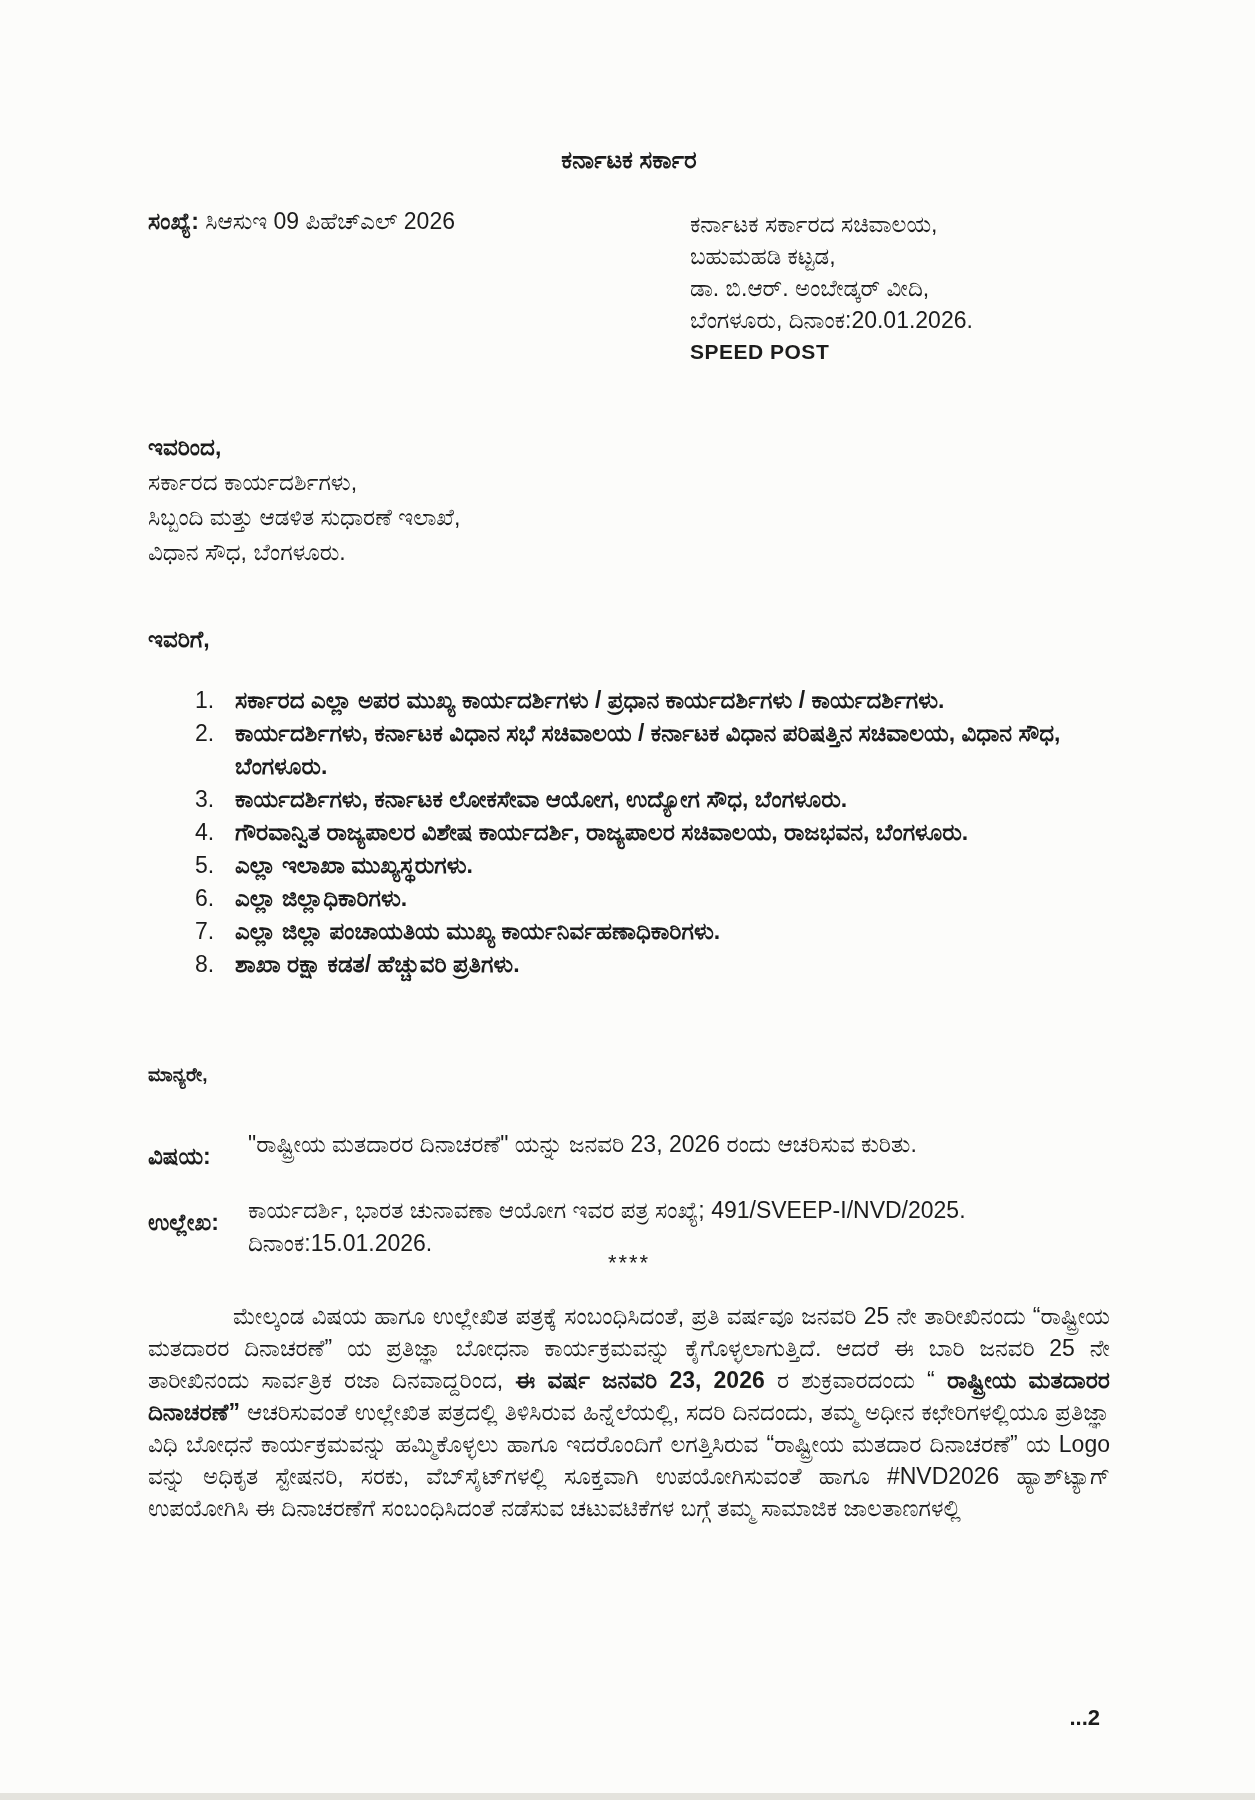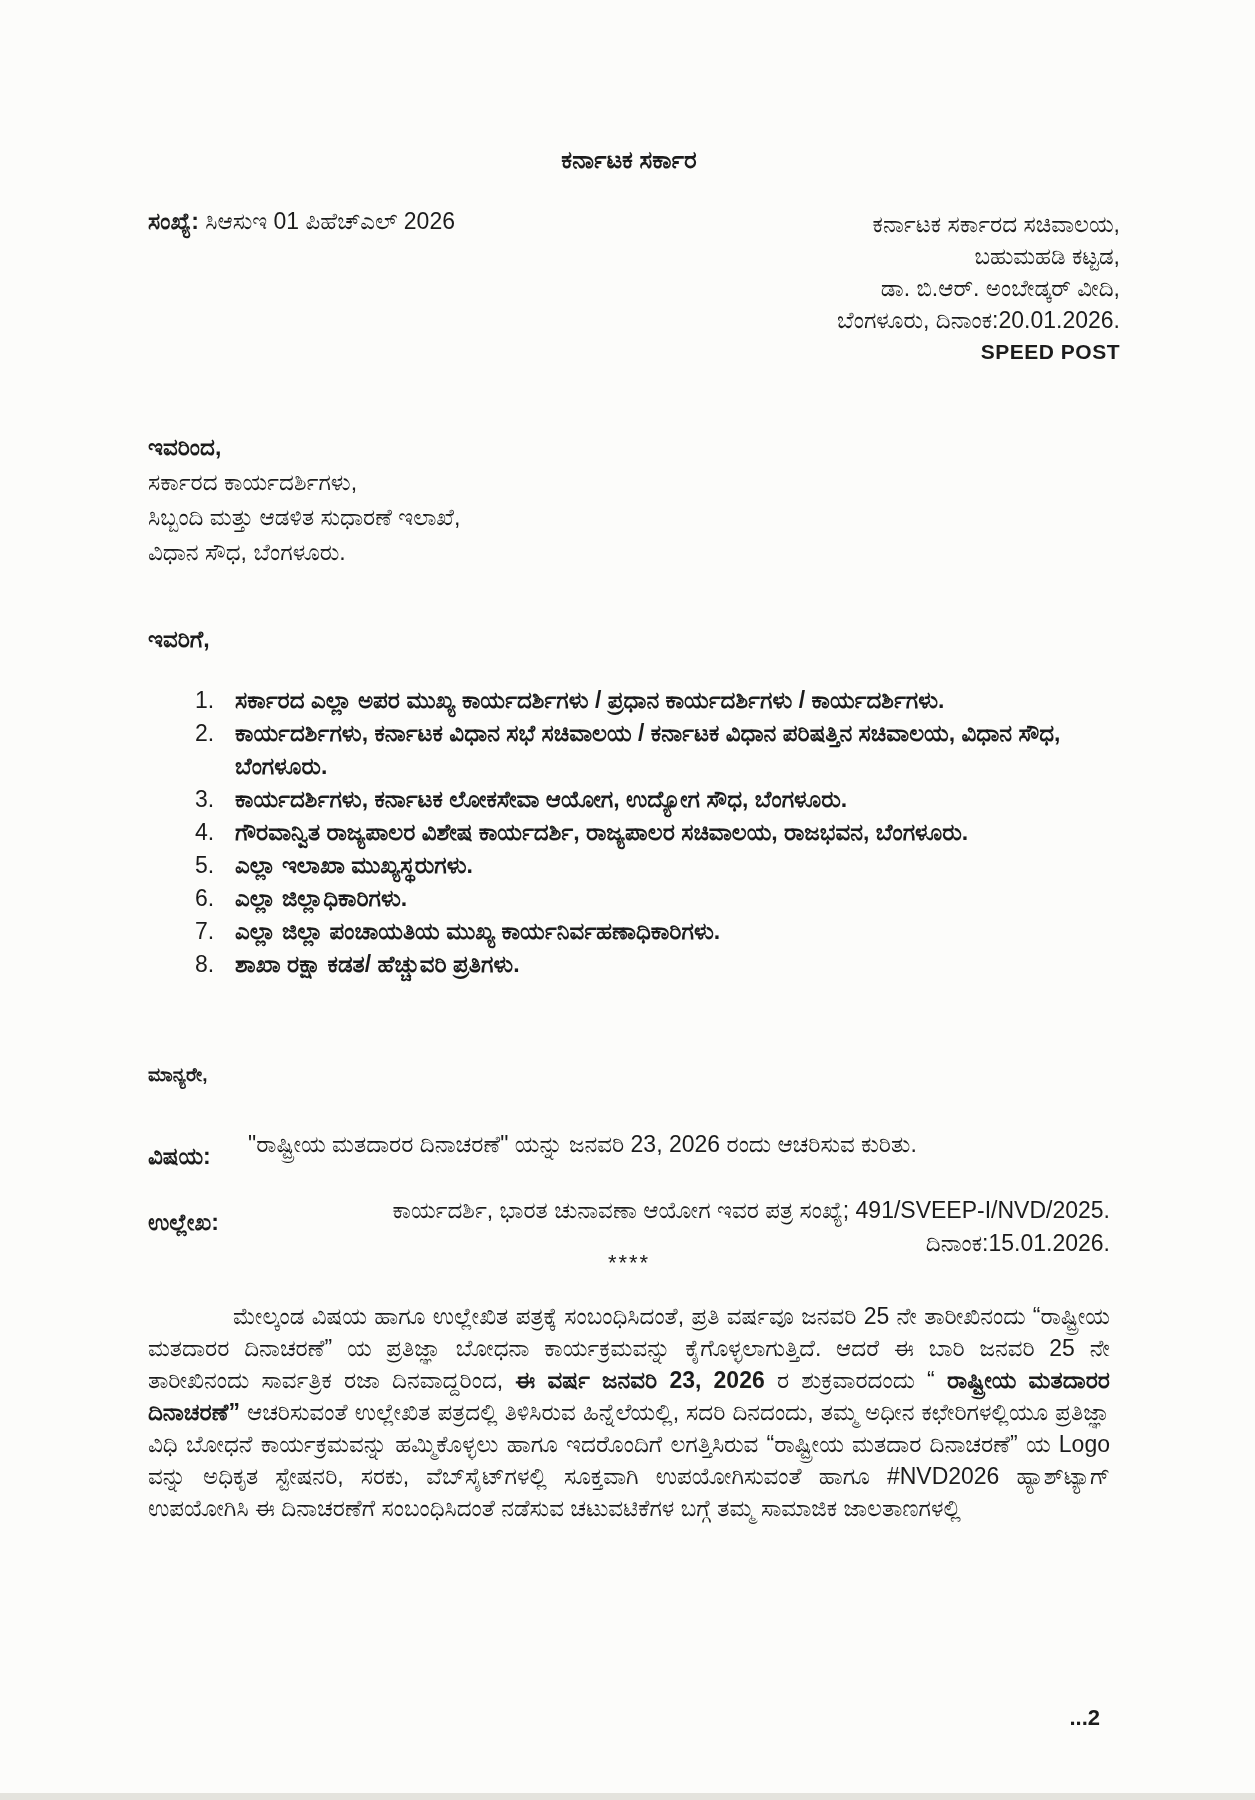--- a/index.html
+++ b/index.html
@@ -44,21 +44,21 @@
     top: 0;
     font-size: 23px;
     white-space: nowrap;
   }
   .ref-label { font-weight: bold; }
   .addr-block {
     position: absolute;
     right: -10px;
     top: 0;
     width: 430px;
-    text-align: right;
+    text-align: left;
     font-size: 23px;
     line-height: 32px;
   }
   .dispatch {
     font-weight: bold;
     font-size: 21px;
     letter-spacing: 0.5px;
   }
   .from-block {
     position: absolute;
@@ -116,21 +116,20 @@
     flex: 0 0 100px;
     font-weight: bold;
     margin-top: 12px;
   }
   .subj-row .row-text {
     flex: 1;
     text-align: justify;
   }
   .ref-row .row-text {
     flex: 1;
-    text-align: right;
   }
   .separator {
     position: absolute;
     top: 1250px;
     left: 0;
     width: 100%;
     text-align: center;
     font-size: 22px;
     letter-spacing: 2px;
   }
@@ -165,21 +164,21 @@
 <body>
 
 <div class="page">
   <div class="content">
 
     <div class="doc-title">ಕರ್ನಾಟಕ ಸರ್ಕಾರ</div>
 
     <div class="header-row">
       <div class="ref-line">
         <span class="ref-label">ಸಂಖ್ಯೆ:</span>
-        <span>ಸಿಆಸುಇ 01 ಪಿಹೆಚ್‌ಎಲ್ 2026</span>
+        <span>ಸಿಆಸುಇ 09 ಪಿಹೆಚ್‌ಎಲ್ 2026</span>
       </div>
       <div class="addr-block">
         <div>
             <div>ಕರ್ನಾಟಕ ಸರ್ಕಾರದ ಸಚಿವಾಲಯ,</div>
             <div>ಬಹುಮಹಡಿ ಕಟ್ಟಡ,</div>
             <div>ಡಾ. ಬಿ.ಆರ್. ಅಂಬೇಡ್ಕರ್ ವೀದಿ,</div>
             <div>ಬೆಂಗಳೂರು, ದಿನಾಂಕ:20.01.2026.</div>
           </div>
         <div class="dispatch">SPEED POST</div>
       </div>

